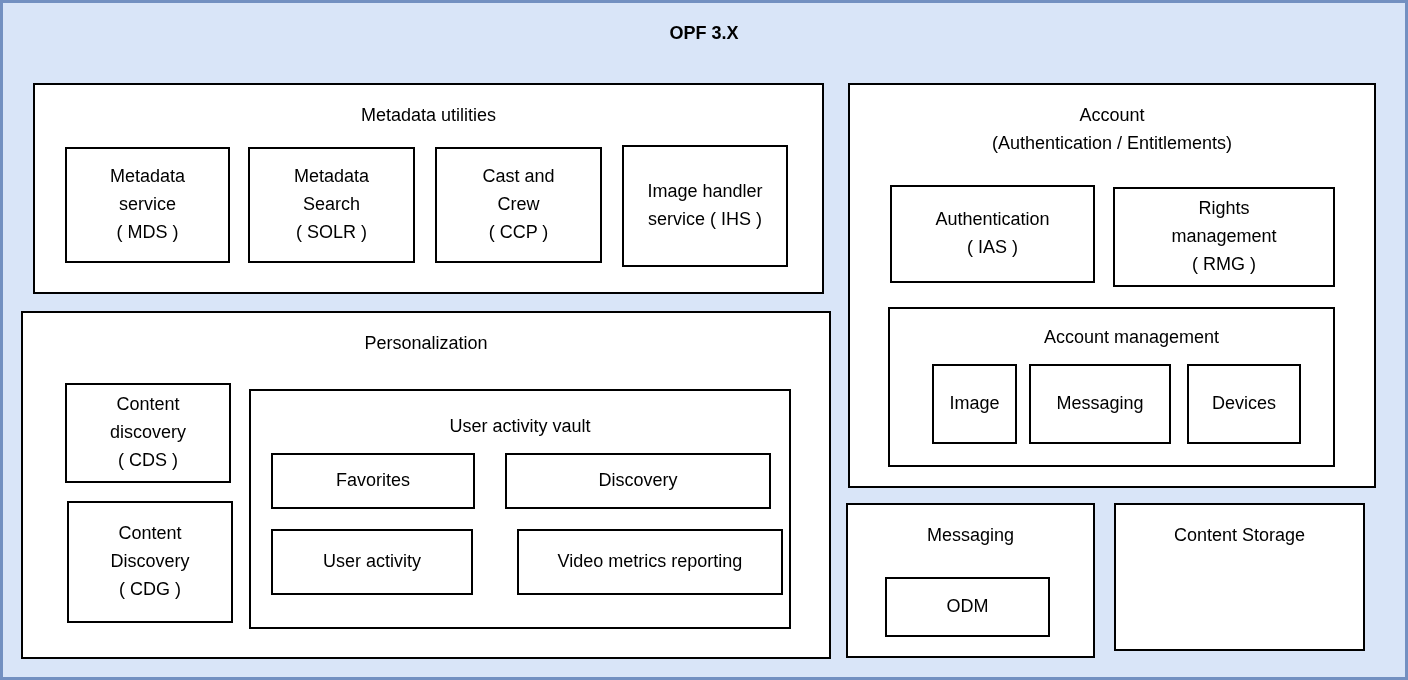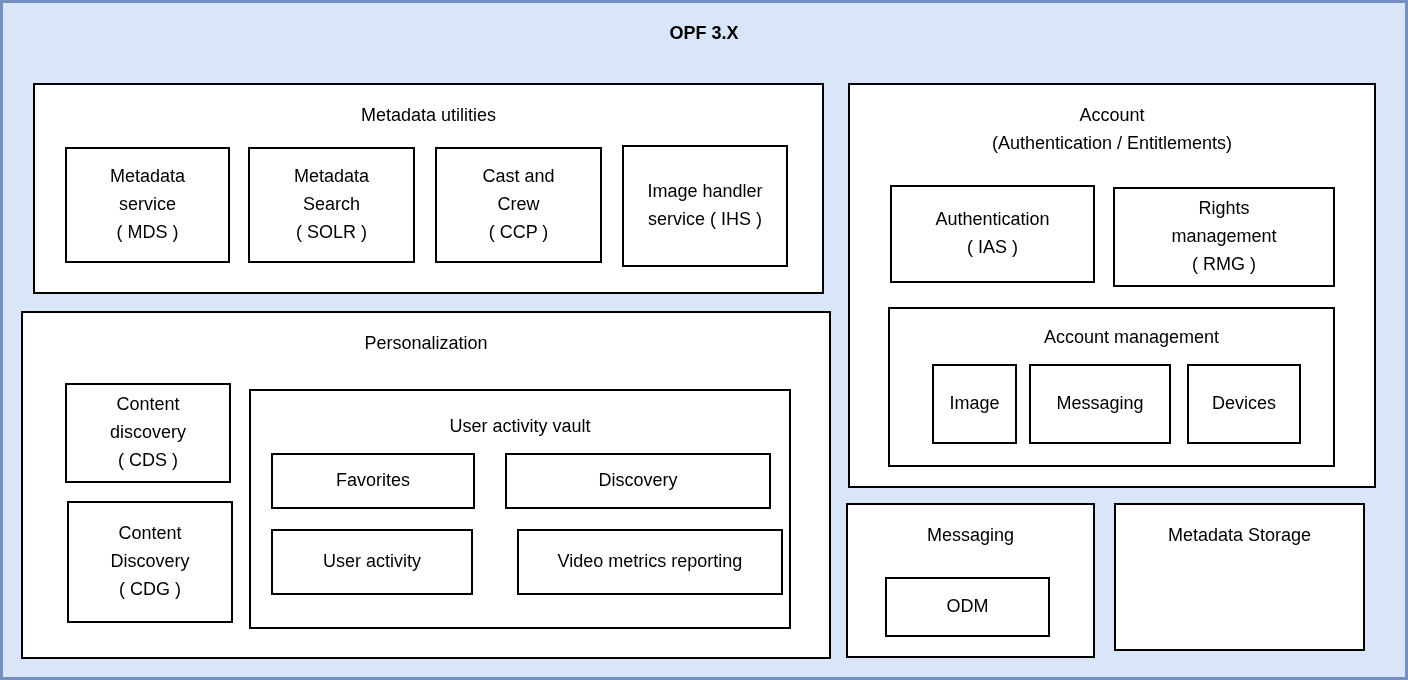--- a/index.html
+++ b/index.html
@@ -169,16 +169,16 @@
   </section>
 
   <section class="panel" id="messaging">
     <div class="panel-title">Messaging</div>
     <div class="node" id="odm">
       <span class="box-label">ODM</span>
     </div>
   </section>
 
   <section class="panel" id="content-storage">
-    <div class="panel-title">Metadata Storage</div>
+    <div class="panel-title">Content Storage</div>
   </section>
 
 </div>
 
 </body></html>

